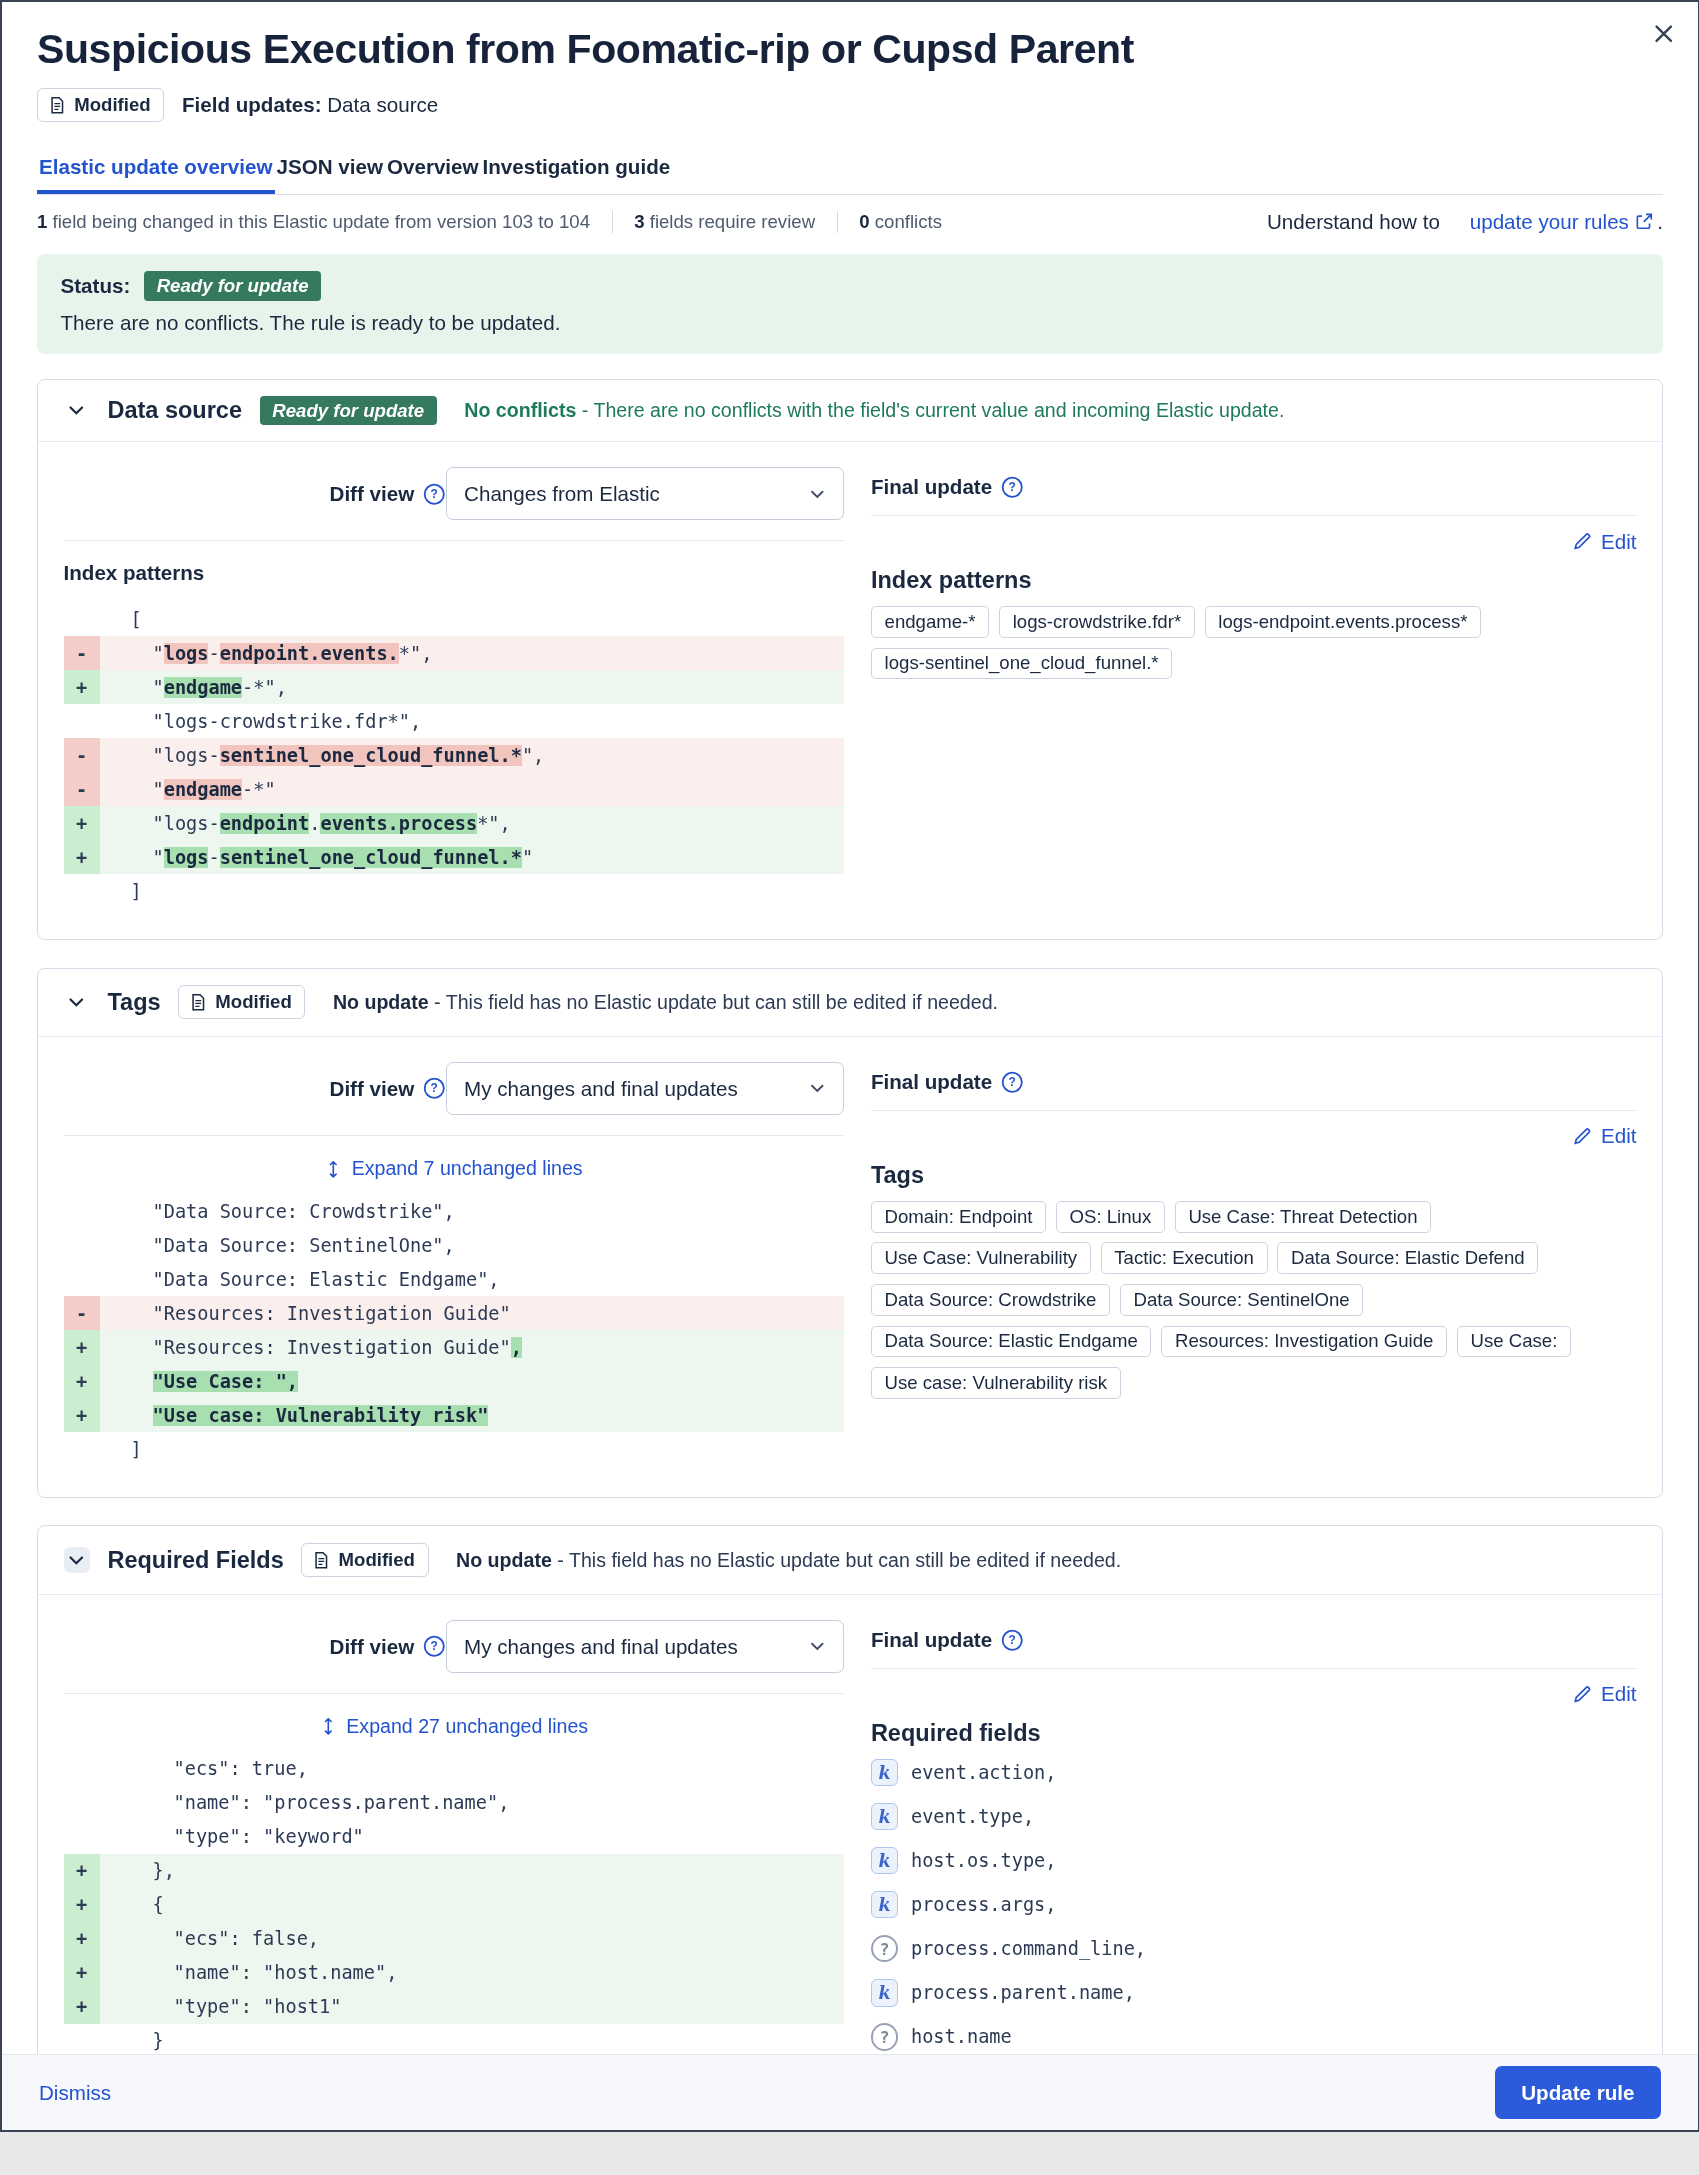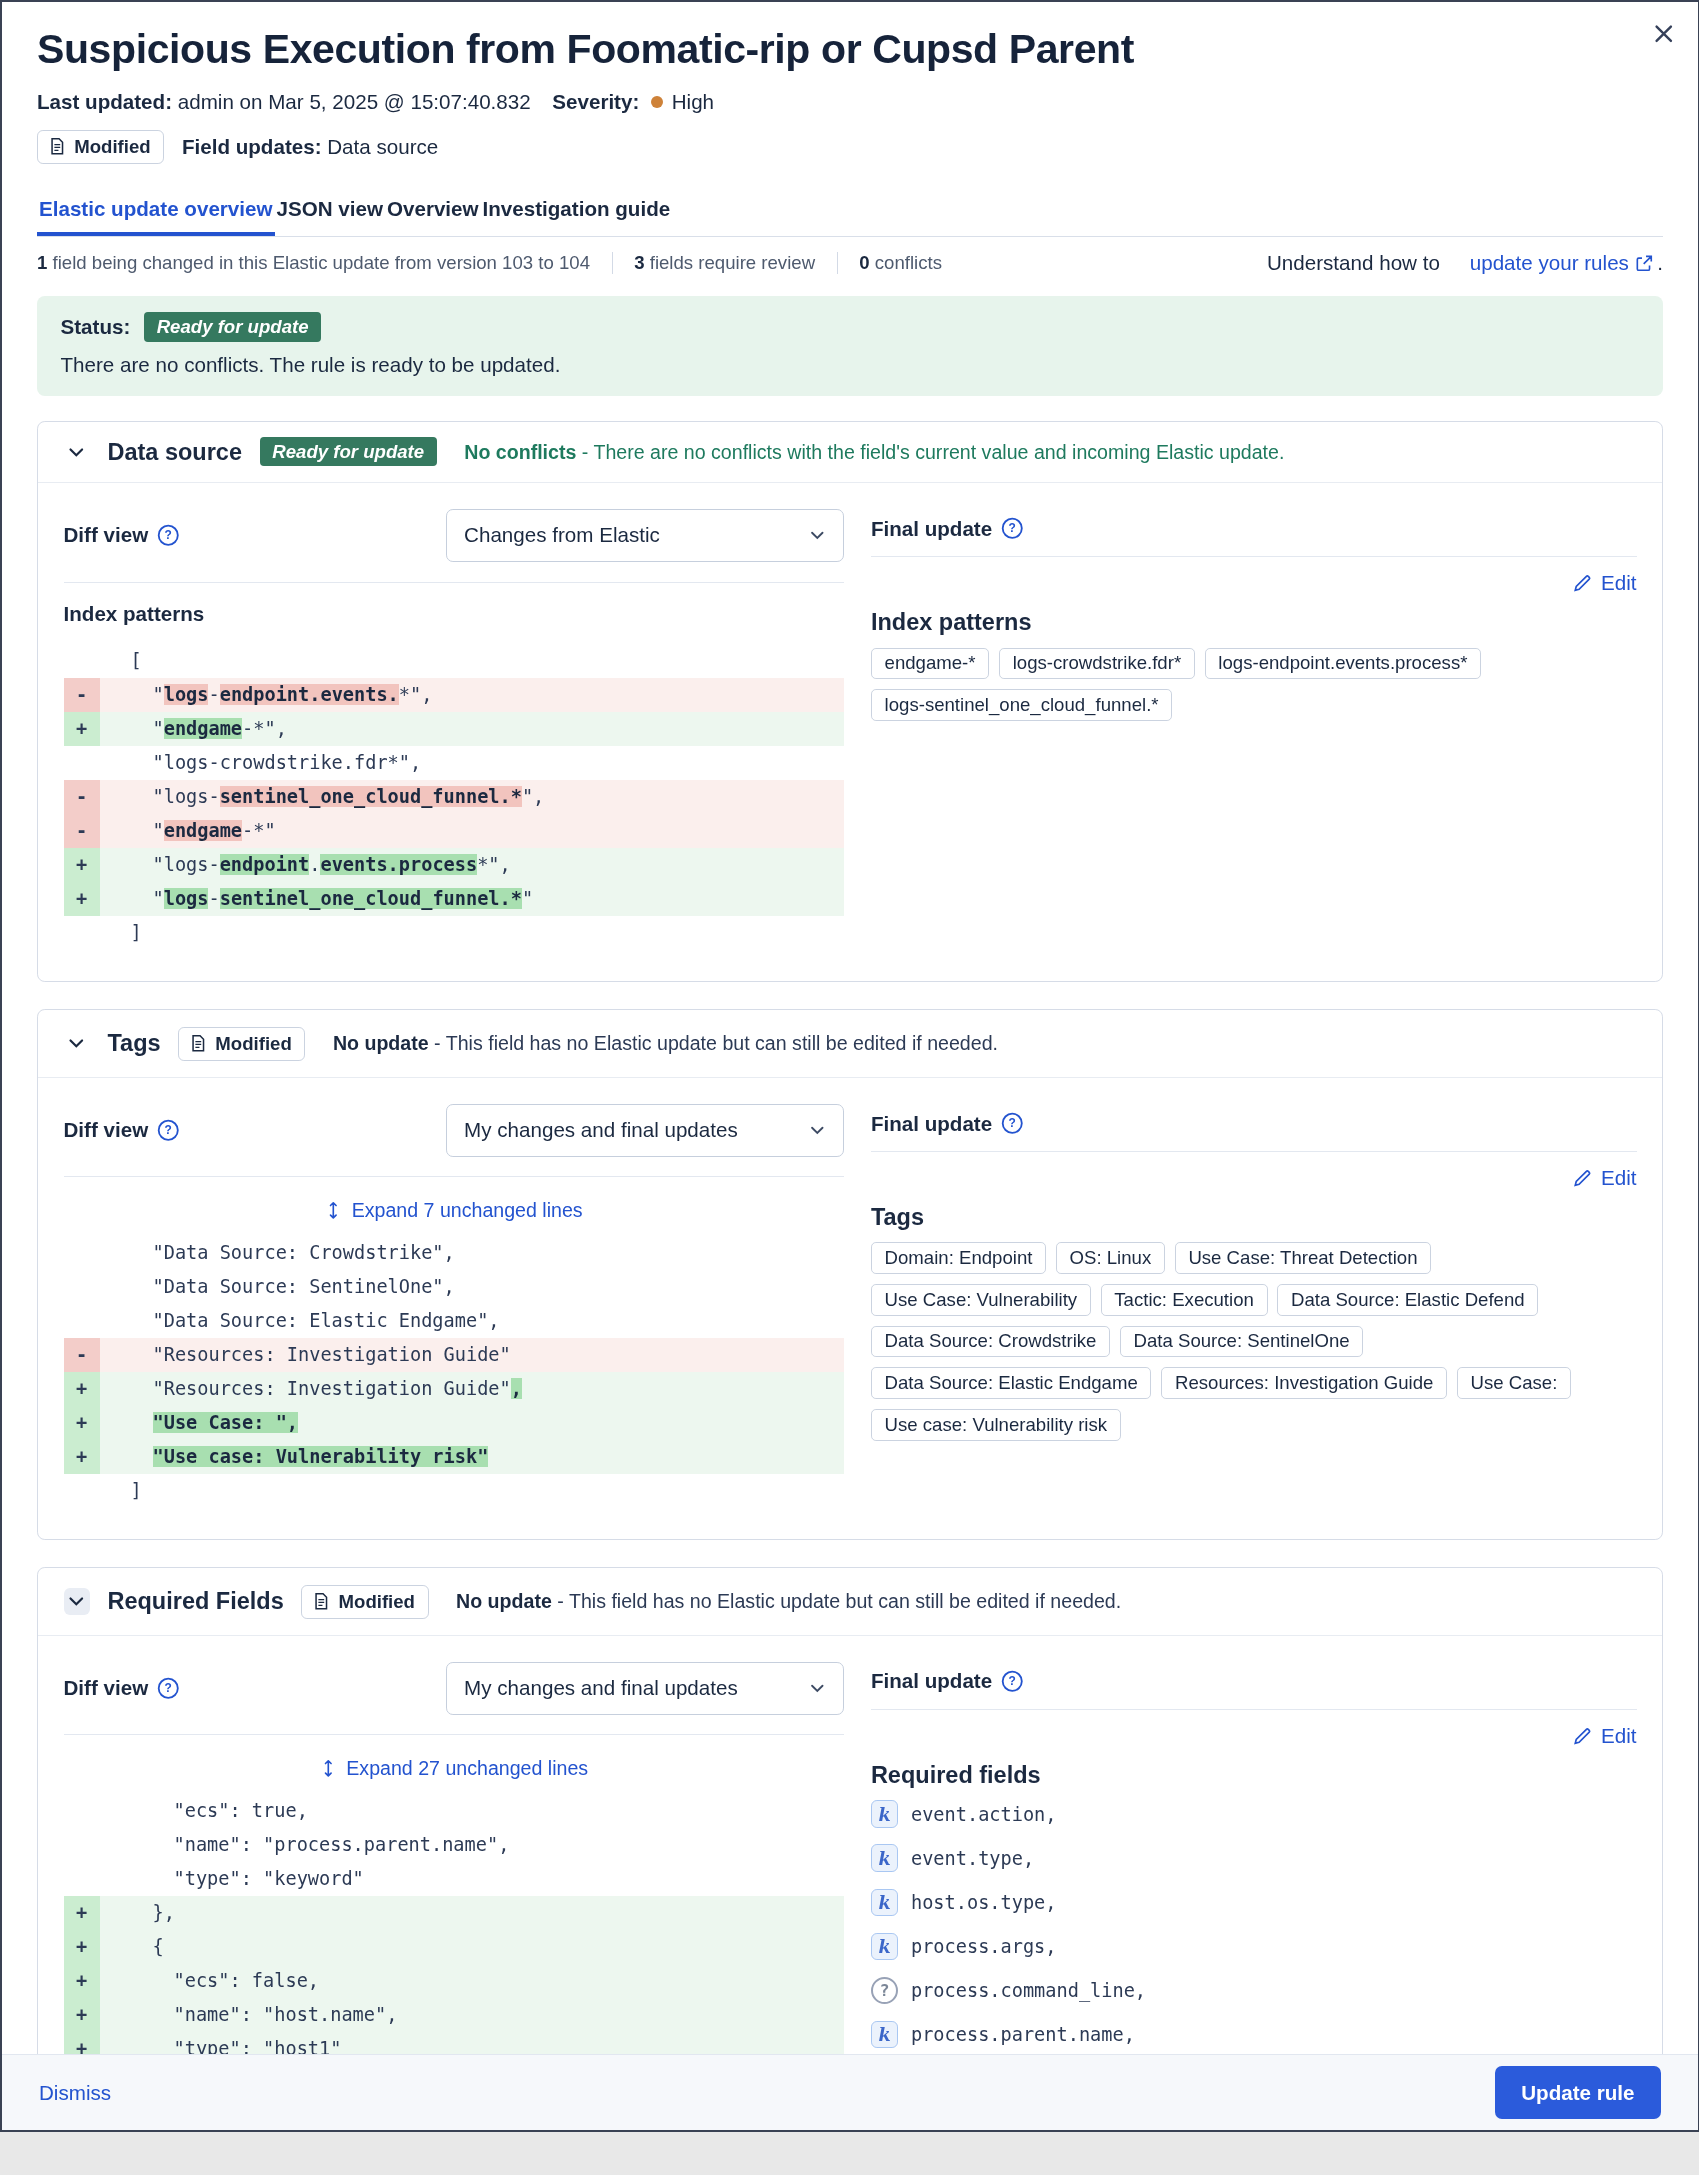--- a/index.html
+++ b/index.html
@@ -44,21 +44,21 @@
   .chev { display:flex; align-items:center; justify-content:center; color:#1b2940; cursor:pointer; border-radius:5.9px; padding:2.9px; }
   .chev.focus { background:#E9EDF4; }
   .sec-title { font-size:23.5px; font-weight:700; }
   .sec-status { font-size:19.6px; margin-left:9.8px; }
   .sec-status b { font-weight:700; }
   .sec-status.green, .sec-status.green b { color:#1E7A5E; }
   .sec-status.dark { color:#2c3a55; } .sec-status.dark b { color:#1b2940; }
 
   .sec-body { display:grid; grid-template-columns:780px 1fr; column-gap:27.4px; padding:25.5px 25.5px 31px; }
 
-  .diff-head { display:flex; align-items:center; justify-content:space-between; }
+  .diff-head { display:flex; align-items:center; justify-content:flex-end; }
   .lbl-help { display:flex; align-items:center; gap:8.8px; font-size:20.6px; font-weight:700; }
   .select { width:398px; height:53px; border:1px solid #C6CFDD; border-radius:6.9px; display:flex; align-items:center; justify-content:space-between; padding:0 15.7px 0 17.6px; font-size:20.6px; color:#1b2940; background:#fff; cursor:pointer; }
   .col-rule { border-top:1px solid #E3E8F0; margin-top:19.6px; }
   .rule-right { border-top:1px solid #E3E8F0; margin-top:15.7px; }
 
   .expand-link { display:flex; align-items:center; justify-content:center; gap:8.8px; color:#2353cf; font-size:19.6px; margin:21.6px 0 9.8px; cursor:pointer; }
   .diff-label { font-size:20.6px; font-weight:700; margin:19.6px 0 17.6px; }
   .code { font-family:"DejaVu Sans Mono", monospace; font-size:18.6px; color:#2c3a55; margin-top:13.7px; }
   .dline { display:flex; align-items:stretch; height:34px; }
   .gut { flex:0 0 36px; display:flex; align-items:center; justify-content:center; font-weight:700; font-size:18.6px; }
@@ -92,28 +92,20 @@
 <div class="flyout">
   <div class="close-btn">
     <svg width="25.5" height="25.5" viewBox="0 0 16 16">
         <path d="M3.5 3.5l9 9M12.5 3.5l-9 9" stroke="#35405a" stroke-width="1.5" stroke-linecap="round" fill="none"></path>
       </svg>
   </div>
 
   <div class="content">
     <h1 class="page-title">Suspicious Execution from Foomatic-rip or Cupsd Parent</h1>
 
-    <div class="meta-row">
-      <b>Last updated:</b>&nbsp;
-      <span>admin on Mar 5, 2025 @ 15:07:40.832</span>
-      <span style="width:21.6px"></span>
-      <b>Severity:</b>
-      <span class="sev-dot"></span>
-      <span>High</span>
-    </div>
 
     <div class="badge-row">
       <span class="mod-badge">
         <span>
           <svg width="18.6" height="18.6" viewBox="0 0 16 16">
               <path d="M3.5 1.5h6l3 3v10h-9z" fill="none" stroke="#1b2940" stroke-width="1.3"></path>
               <path d="M5.5 6.5h5M5.5 9h5M5.5 11.5h3.5" stroke="#1b2940" stroke-width="1.1"></path>
             </svg>
         </span>
         <span>Modified</span>

